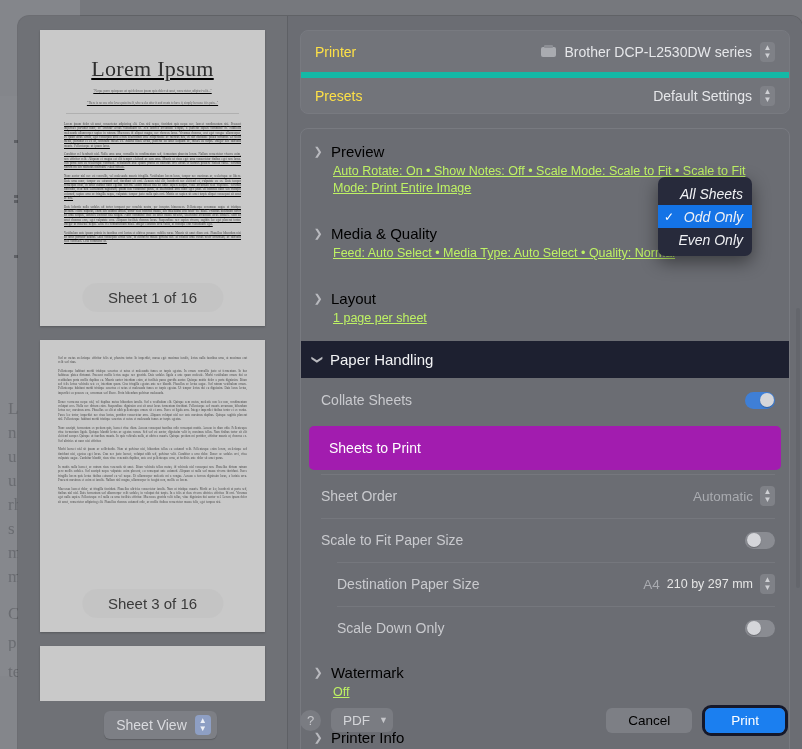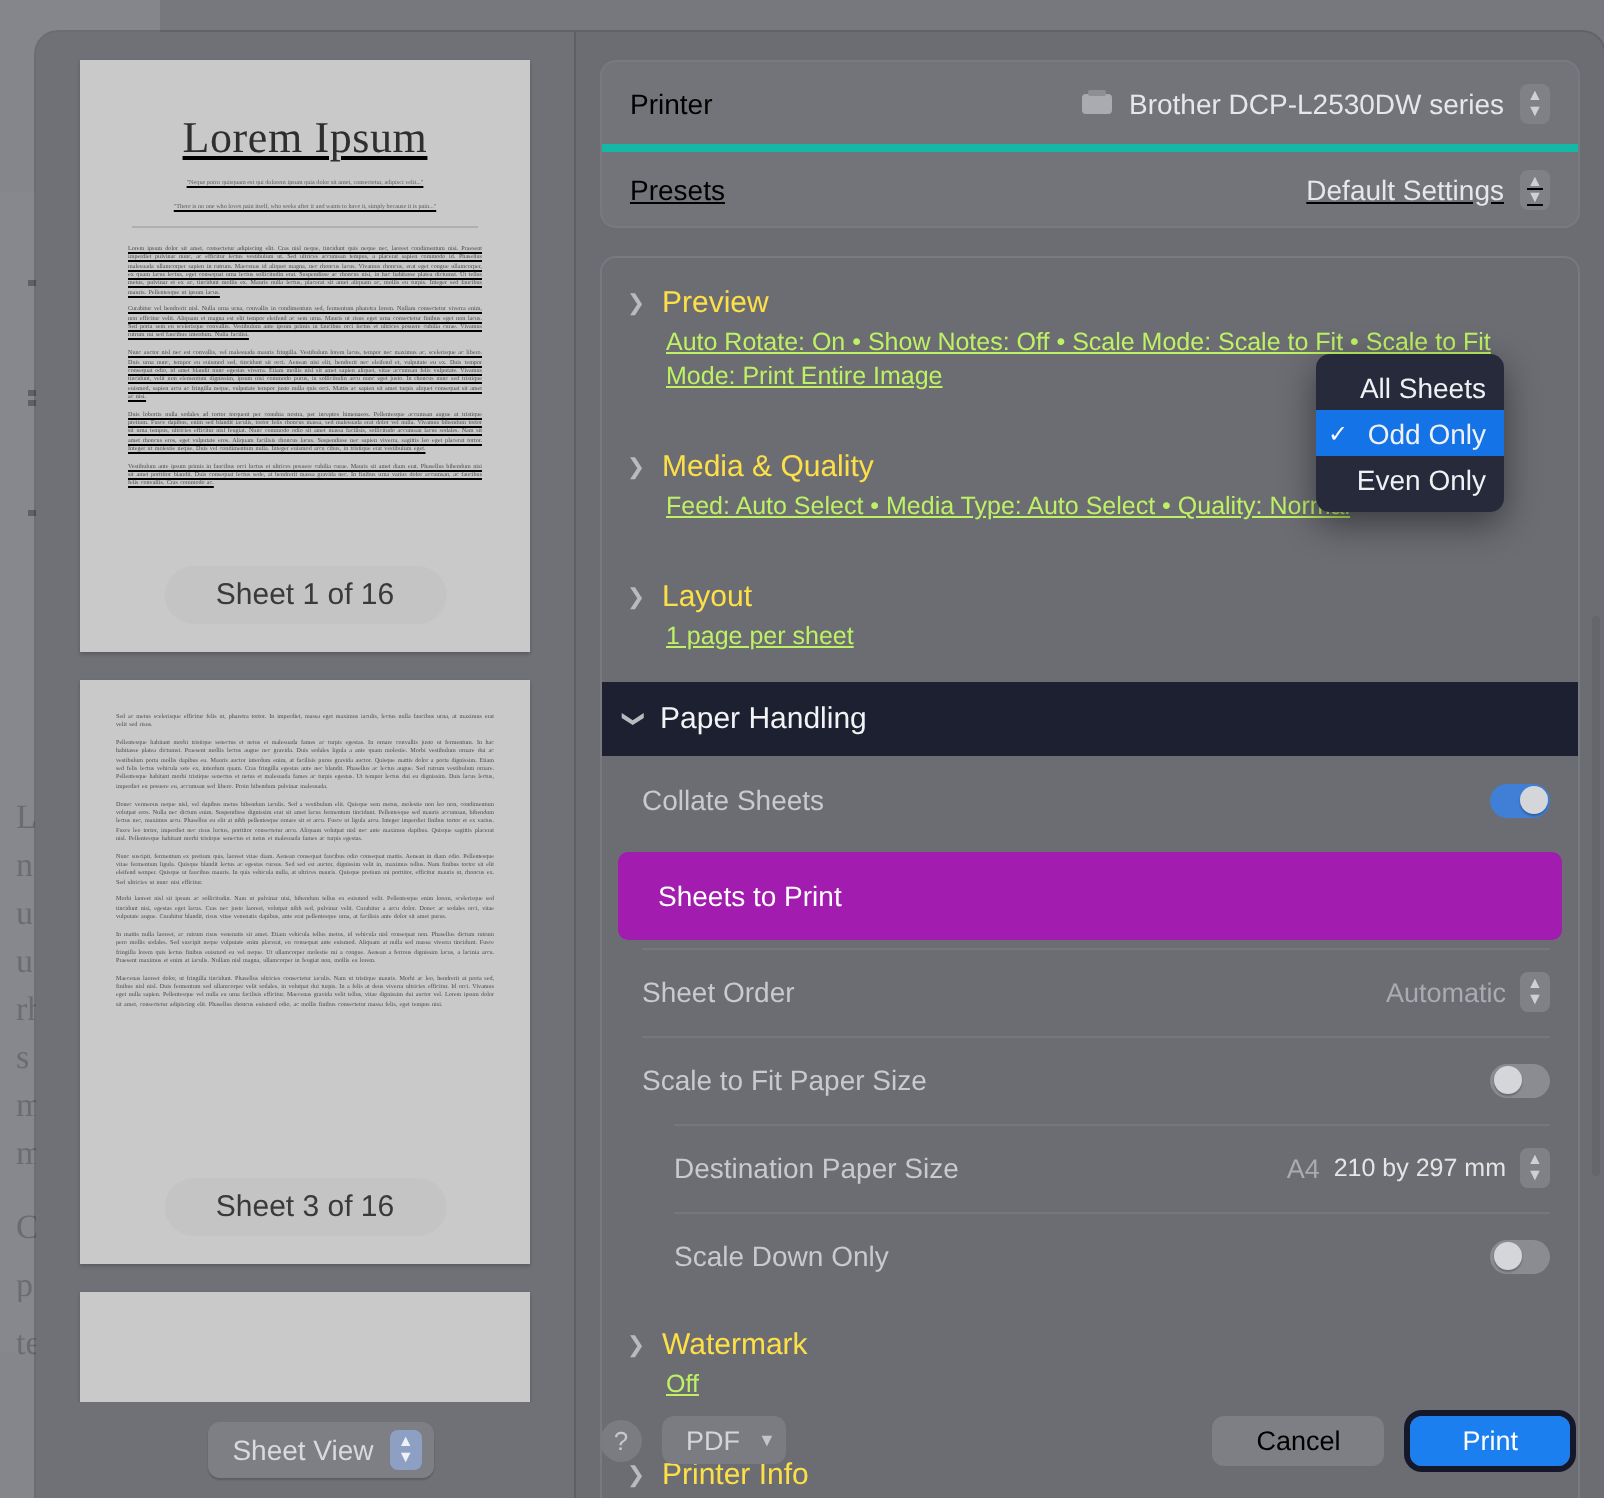--- a/index.html
+++ b/index.html
@@ -149,22 +149,22 @@
     margin: 14px 12px 0 12px;
     background: #72747a;
     border: 1px solid #787a80;
     border-radius: 8px;
   }
   .card-row {
     display: flex; align-items: center;
     height: 41px;
     padding: 0 14px;
   }
-  .card-row + .card-row { border-top: 4px solid #14b8a6; text-decoration: underline; }
-  .card-label { color: #000000; font-size: 14px; }
+  .card-row + .card-row { border-top: 6px solid #14b8a6; }
+  .card-label { color: #fde047; font-size: 14px; }
   .card-value {
     margin-left: auto;
     display: flex; align-items: center; gap: 8px;
     color: #e6e7ea; font-size: 14px;
   }
   #printer-glyph {
     display: inline-block;
     width: 15px; height: 10px;
     background: #a9abb0;
     border-radius: 2px;
@@ -188,21 +188,21 @@
   }
 
   .section { padding: 14px 14px 14px 12px; }
   .section-head {
     display: flex; align-items: center; gap: 8px;
   }
   .chev {
     color: #b9babf; font-size: 11px; width: 10px;
     display: inline-block; text-align: center;
   }
-  .section-title { color: #fde047; font-size: 15px; }
+  .section-title { color: #000000; font-size: 15px; }
   .section-sub {
     color: #bef264; font-size: 12.5px; line-height: 17px;
     margin: 3px 0 0 20px; max-width: 430px; text-decoration: underline;
   }
 
   
   #paper-handling-head {
     background: #1d2030;
     padding: 10px 14px 10px 12px;
     margin: 0 -1px;
@@ -267,21 +267,21 @@
   .dd-item {
     display: flex; align-items: center;
     height: 23px;
     padding: 0 9px 0 6px;
     color: #f0f1f4; font-size: 14px;
     white-space: nowrap;
   }
   .dd-check { width: 14px; font-size: 12px; color: transparent; }
   .dd-item.sel { background: #1473e6; }
   .dd-item.sel .dd-check { color: #ffffff; }
-  .dd-text { flex: 1; text-align: right; }
+  .dd-text { flex: 1; text-align: right; font-style: italic; }
 
   
   #bottom-bar {
     position: absolute; left: 0; right: 0; bottom: 0;
     height: 58px;
     display: flex; align-items: center;
     padding: 0 14px 0 12px;
     gap: 10px;
   }
   #help-btn {

